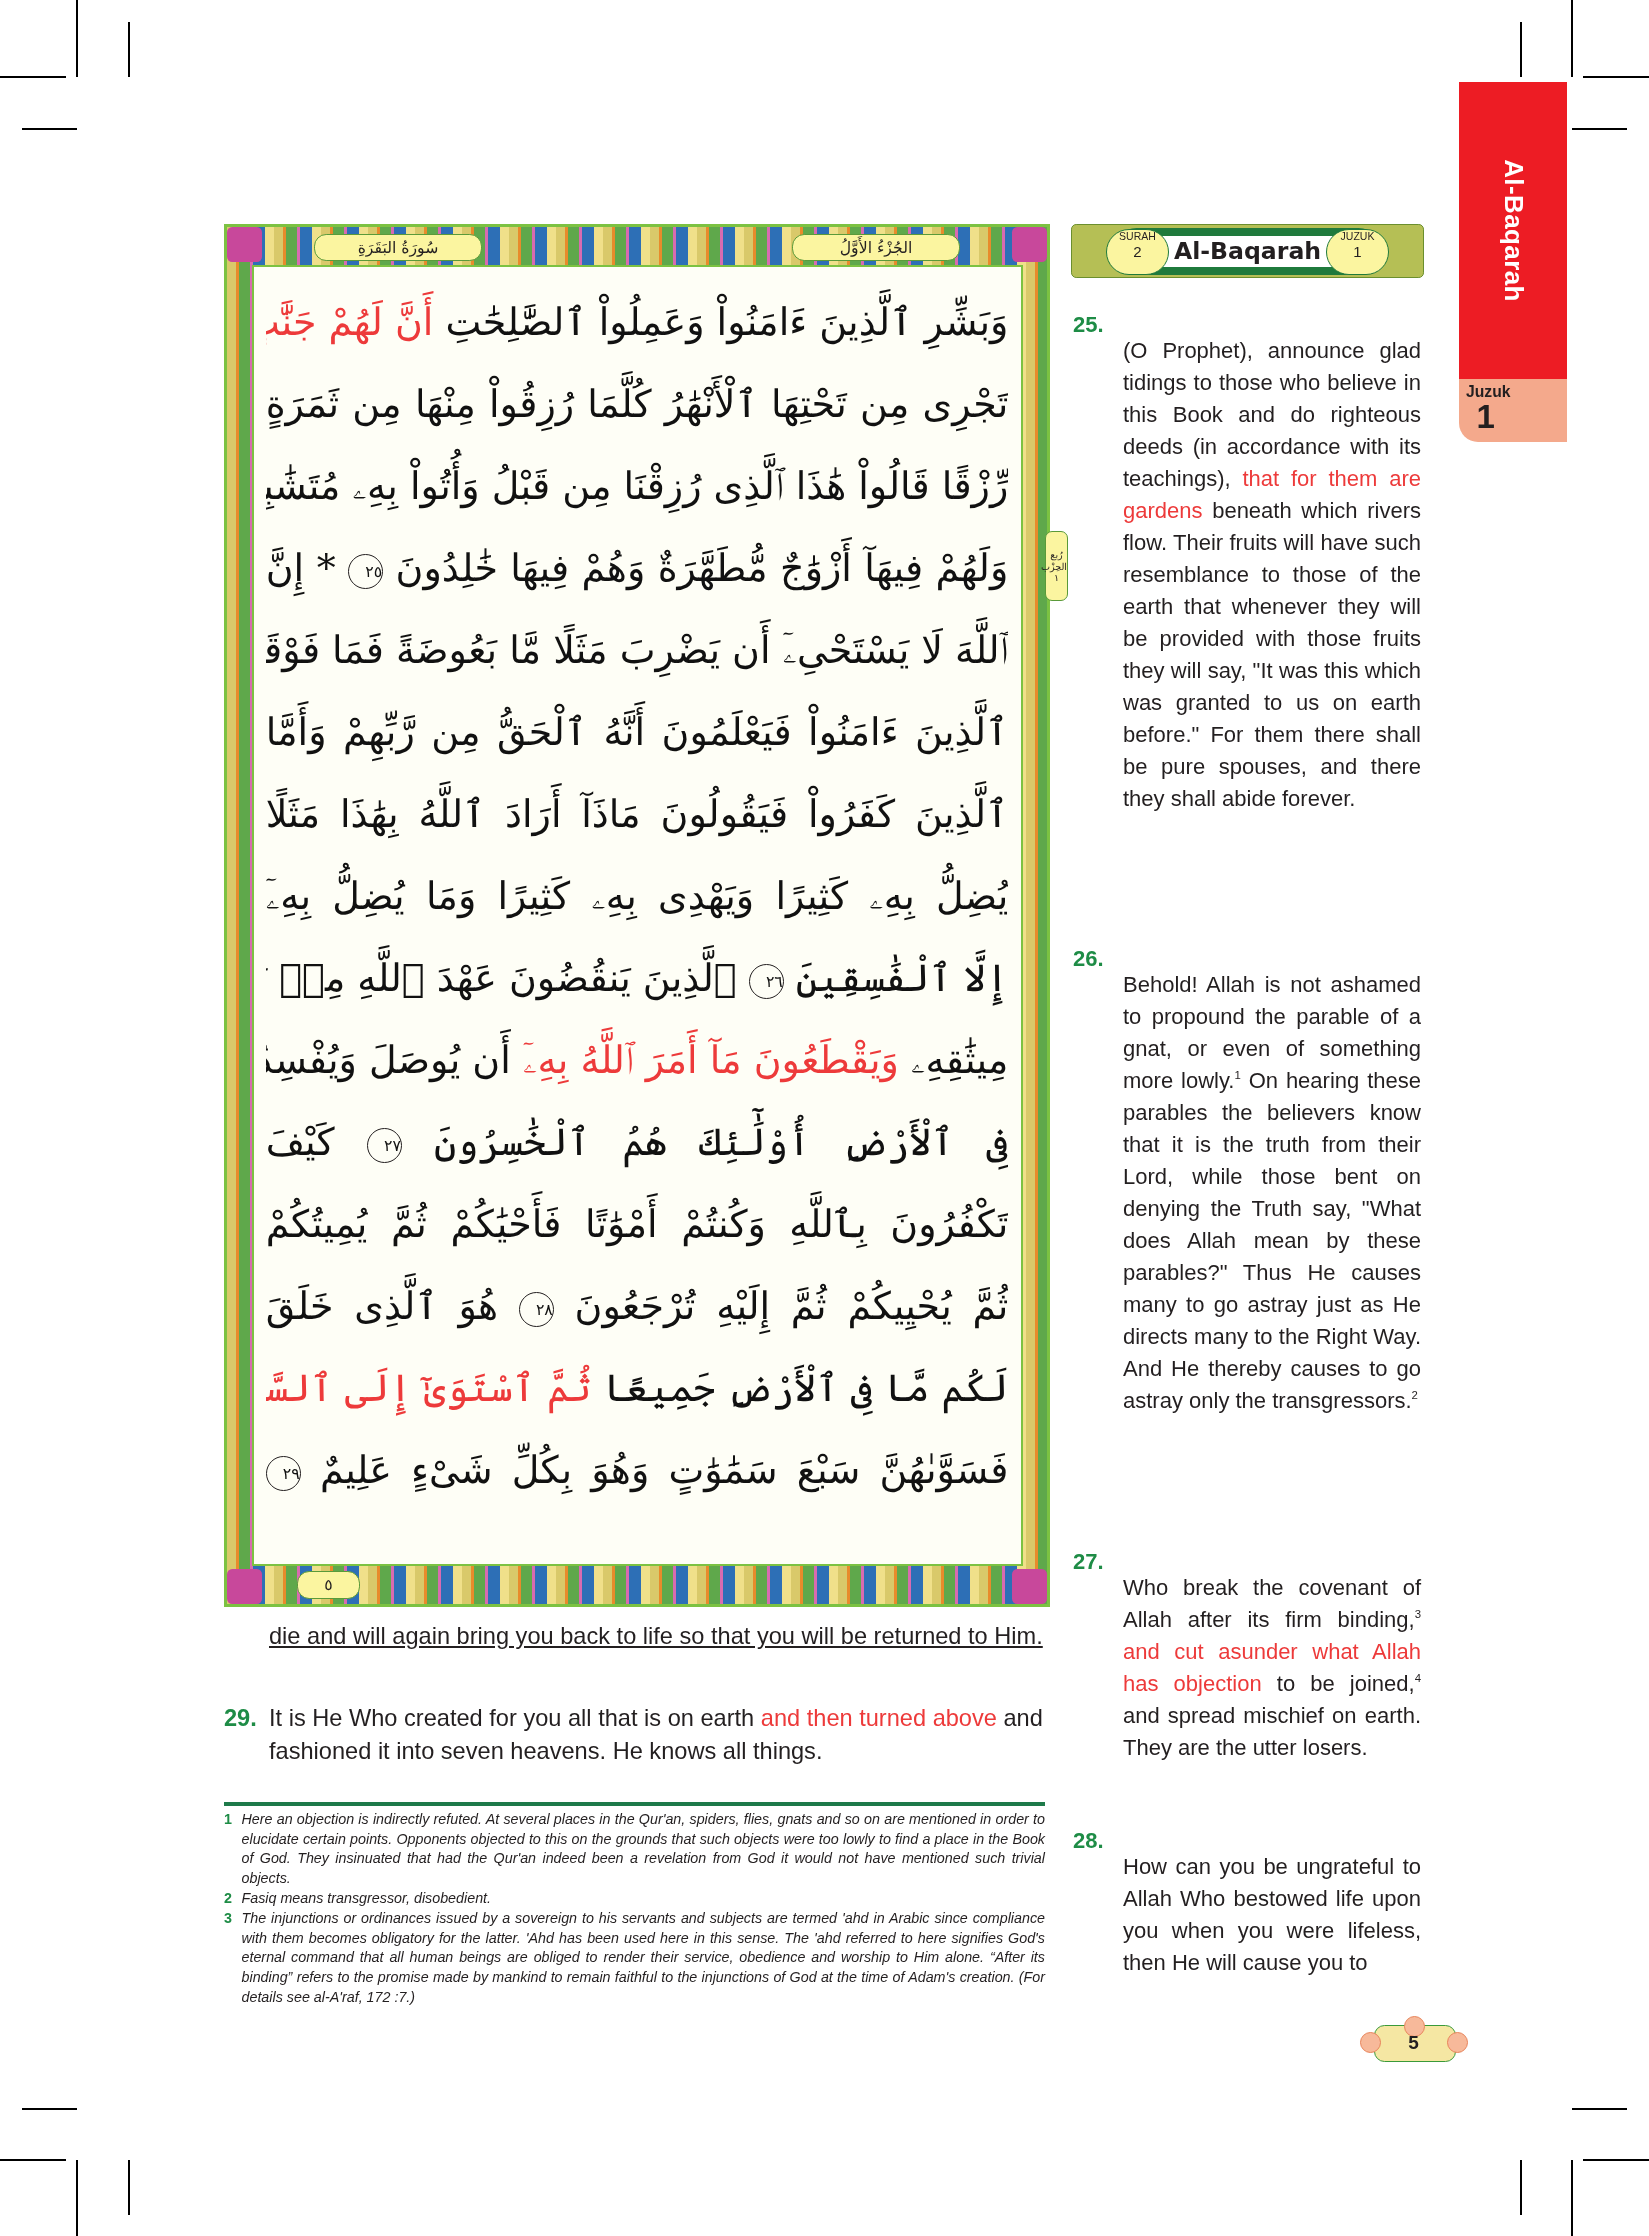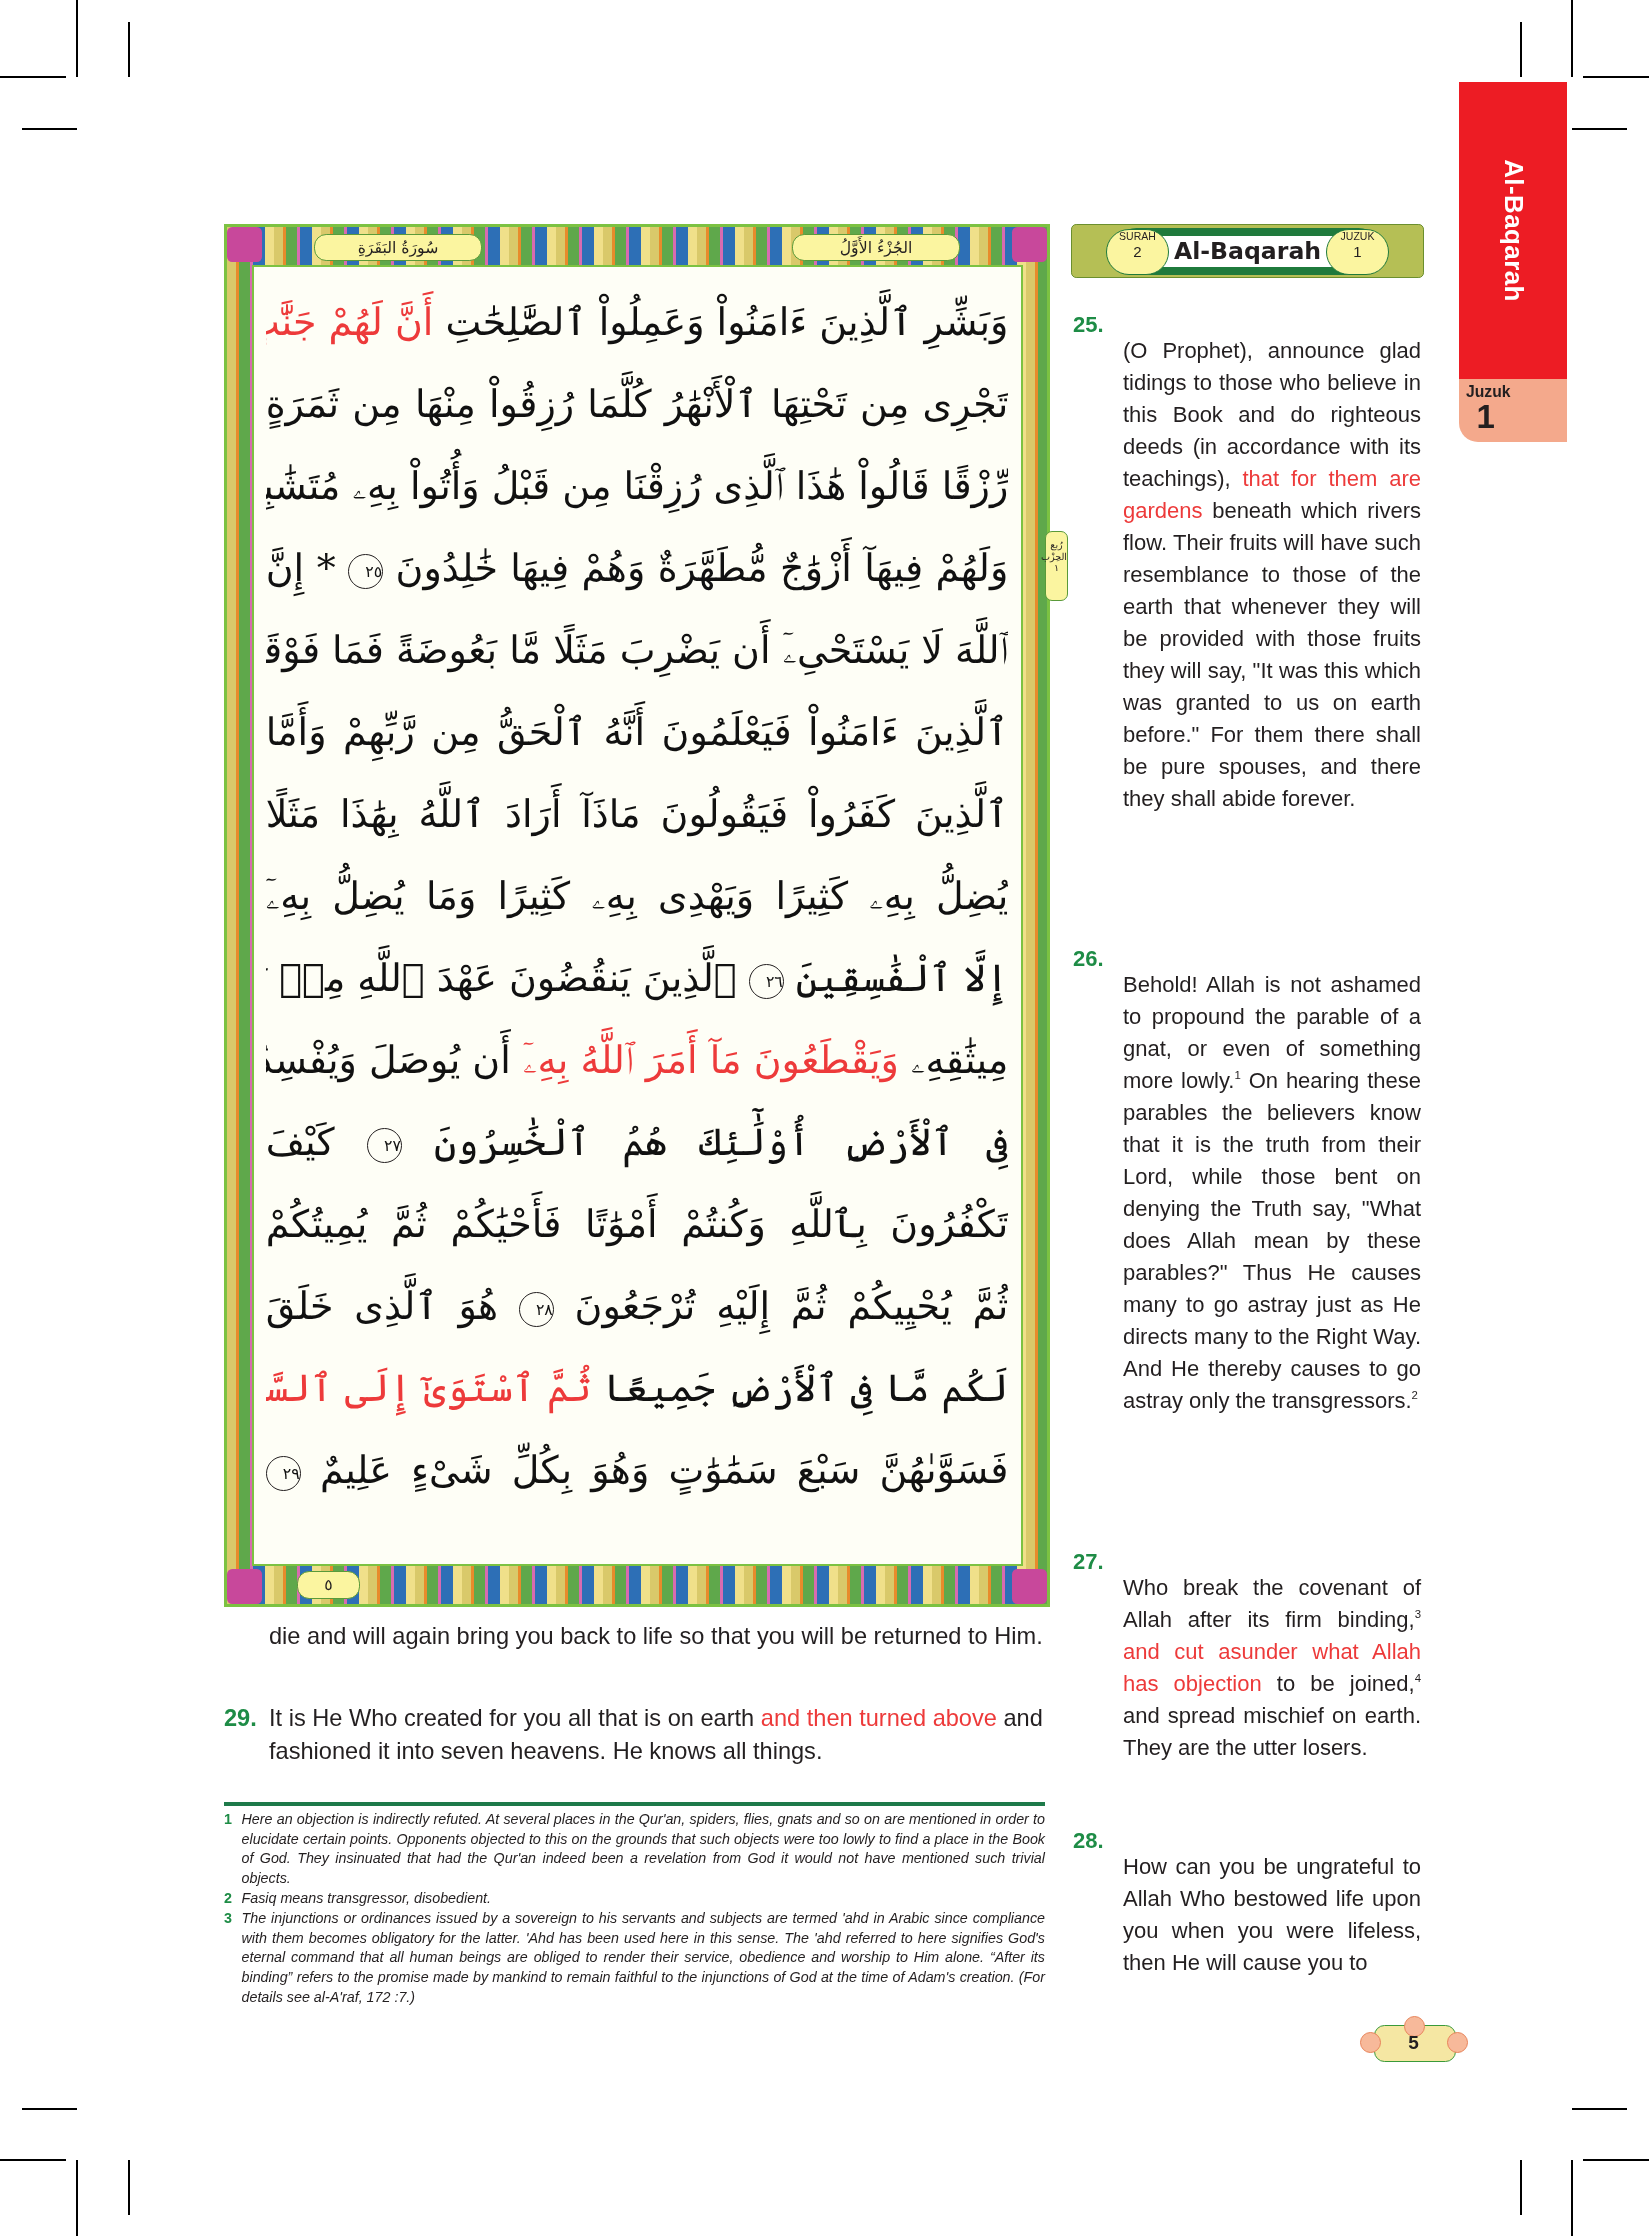--- a/index.html
+++ b/index.html
@@ -18,21 +18,21 @@
 
   
   .frame { position:absolute; left:224px; top:224px; width:826px; height:1383px; background:#ef4444; box-sizing:border-box; border:3.5px solid #7cc242; }
   .frame-border { position:absolute; inset:0;
     background:
       repeating-linear-gradient(90deg, #d9c96a 0 8.7px, #e88b2b 8.7px 12.2px, #5fa84b 12.2px 23px, #d86bb0 23px 26px, #2d6fb6 26px 38px, #f0e08a 38px 47px);
   }
   .frame-inner { position:absolute; left:24.5px; top:38px; right:24.5px; bottom:38px; background:#fefef6; border:2.6px solid #7cc242; box-sizing:border-box; }
   .frame-label { position:absolute; top:7px; height:24.5px; background:#fbf5a0; border:1.7px solid #5a9a3a; border-radius:12.2px; display:flex; align-items:center; justify-content:center; font-family:"DejaVu Serif", serif; font-size:15.7px; color:#231f20; direction:rtl; }
   .corner { position:absolute; width:35px; height:35px; background:#c8489b; border-radius:5.2px; }
-  .hizb-marker { position:absolute; right:-21px; top:304px; width:23px; height:70px; background:#fbf5a0; border:1.7px solid #5a9a3a; border-radius:7px; font-family:"DejaVu Serif", serif; font-size:9.6px; text-align:center; line-height:1.2; padding-top:7px; box-sizing:border-box; direction:rtl; }
+  .hizb-marker { position:absolute; right:-21px; top:304px; width:23px; height:70px; background:#fbf5a0; border:1.7px solid #5a9a3a; border-radius:7px; font-family:"DejaVu Serif", serif; font-size:9.6px; text-align:center; line-height:1.2; padding-top:17px; box-sizing:border-box; direction:rtl; }
   .page-ar { position:absolute; left:70px; bottom:5.2px; width:61px; height:26px; background:#fbf5a0; border:1.7px solid #5a9a3a; border-radius:12.2px; display:flex; align-items:center; justify-content:center; font-family:"DejaVu Serif", serif; font-size:15.7px; }
 
   .ar-lines { position:absolute; left:12.2px; right:12.2px; top:14px; direction:rtl; }
   .ar-line { height:82px; font-family:"DejaVu Serif", serif; font-size:38px; line-height:82px; white-space:nowrap; text-align:justify; text-align-last:justify; overflow:hidden; color:#111; }
   .ar-line .red { color:#ed3a3a; }
   .ayah { display:inline-block; width:33px; height:33px; border:1.7px solid #231f20; border-radius:50%; font-size:15.7px; line-height:33px; text-align:center; vertical-align:middle; }
 
   
   .banner { position:absolute; left:1071px; top:224px; width:353px; height:54px; }
   .banner-bg { position:absolute; inset:0; background:#b5bf55; border:1.7px solid #6b8f2e; border-radius:5.2px; }
@@ -156,21 +156,21 @@
 </div>
 <div class="verse" style="top:1546px;">
   <span class="num">27.</span>
   <div class="txt"><span>Who break the covenant of Allah after its firm binding,</span><sup>3</sup><span> </span><span class="red">and cut asunder what Allah has objection</span><span> to be joined,</span><sup>4</sup><span> and spread mischief on earth. They are the utter losers.</span></div>
 </div>
 <div class="verse" style="top:1825px;">
   <span class="num">28.</span>
   <div class="txt"><span>How can you be ungrateful to Allah Who bestowed life upon you when you were lifeless, then He will cause you to</span></div>
 </div>
 
-<div class="lverse" style="top:1620px;">
+<div class="lverse" style="top:1620px;text-decoration:underline;">
   <span class="num"></span>
   <div class="txt"><span>die and will again bring you back to life so that you will be returned to Him.</span></div>
 </div>
 <div class="lverse" style="top:1702px;">
   <span class="num">29.</span>
   <div class="txt"><span>It is He Who created for you all that is on earth </span><span class="red">and then turned above</span><span> and fashioned it into seven heavens. He knows all things.</span></div>
 </div>
 
 <div class="rule"></div>
 

